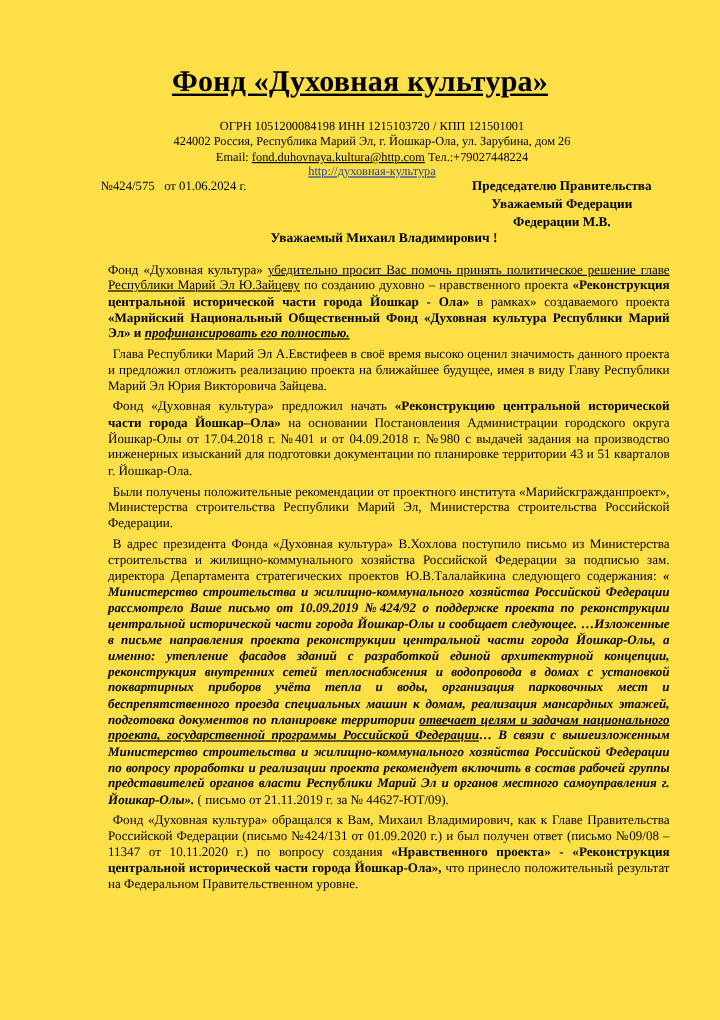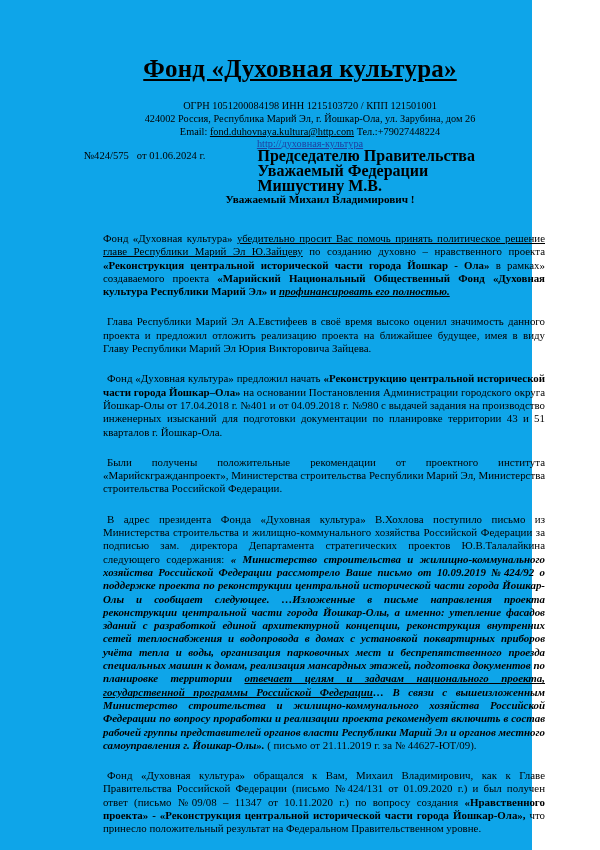--- a/index.html
+++ b/index.html
@@ -1,32 +1,32 @@
 <!DOCTYPE html>
 <html><head>
 <meta charset="utf-8">
 <style>
   html, body { margin:0; padding:0; background:#ffffff; }
   body { width:600px; height:850px; overflow:hidden; position:relative;
          font-family:"Liberation Serif", "DejaVu Serif", serif; color:#000; }
-  .page { position:absolute; left:0; top:0; width:532px; height:850px; background:#0ea5e9; }
+  .page { position:absolute; left:0; top:0; width:600px; height:850px; background:#fde047; }
   .title { position:absolute; left:0; width:600px; top:55px; text-align:center;
            font-size:25px; font-weight:bold; text-decoration:underline; letter-spacing:0.2px; }
   .hdr { position:absolute; left:0; width:620px; text-align:center; font-size:10.3px; line-height:13px; }
   .hdr.l1 { top:99px; } .hdr.l2 { top:112px; } .hdr.l3 { top:125px; } .hdr.l4 { top:137px; }
   .email-link { text-decoration:underline; }
   .web-link { color:#1f3f9f; text-decoration:underline; }
   .reg { position:absolute; left:84px; top:150px; font-size:10.6px; }
-  .addressee { position:absolute; right:57px; top:148px; text-align:left; font-size:16px;
+  .addressee { position:absolute; right:57px; top:148px; text-align:center; font-size:11px;
                font-weight:bold; line-height:15px; }
   .greeting { position:absolute; left:0; width:640px; top:193px; text-align:center;
               font-size:11.2px; font-weight:bold; }
   .body { position:absolute; left:86px; top:215px; width:476px; font-size:10.9px;
           line-height:13.3px; text-align:justify; }
-  .body p { margin:17px; text-indent:0; }
+  .body p { margin:4px; text-indent:0; }
   .body p.ind { text-indent:4px; }
   .b { font-weight:bold; }
   .bi { font-weight:bold; font-style:italic; }
   .u { text-decoration:underline; }
 </style>
 </head>
 <body>
 
 <div class="page">
 
@@ -41,21 +41,21 @@
     <span class="web-link">http://духовная-культура</span>
   </div>
 
   <div class="reg">
     <span>№424/575</span>&nbsp;&nbsp;&nbsp;<span>от 01.06.2024 г.</span>
   </div>
 
   <div class="addressee">
     <div>Председателю Правительства</div>
     <div>Уважаемый Федерации</div>
-    <div>Мишустину М.В.</div>
+    <div>Федерации М.В.</div>
   </div>
 
   <div class="greeting">Уважаемый Михаил Владимирович !</div>
 
   <div class="body">
     <p>
       <span>Фонд «Духовная культура» </span><span class="u">убедительно просит Вас помочь принять политическое решение главе Республики Марий Эл Ю.Зайцеву</span><span> по созданию духовно – нравственного проекта </span><span class="b">«Реконструкция центральной исторической части города Йошкар - Ола»</span><span> в рамках» создаваемого проекта </span><span class="b">«Марийский Национальный Общественный Фонд «Духовная культура Республики Марий Эл» и </span><span class="bi u">профинансировать его полностью.</span>
     </p>
     <p class="ind">Глава Республики Марий Эл А.Евстифеев в своё время высоко оценил значимость данного проекта и предложил отложить реализацию проекта на ближайшее будущее, имея в виду Главу Республики Марий Эл Юрия Викторовича Зайцева.</p>
     <p class="ind">

